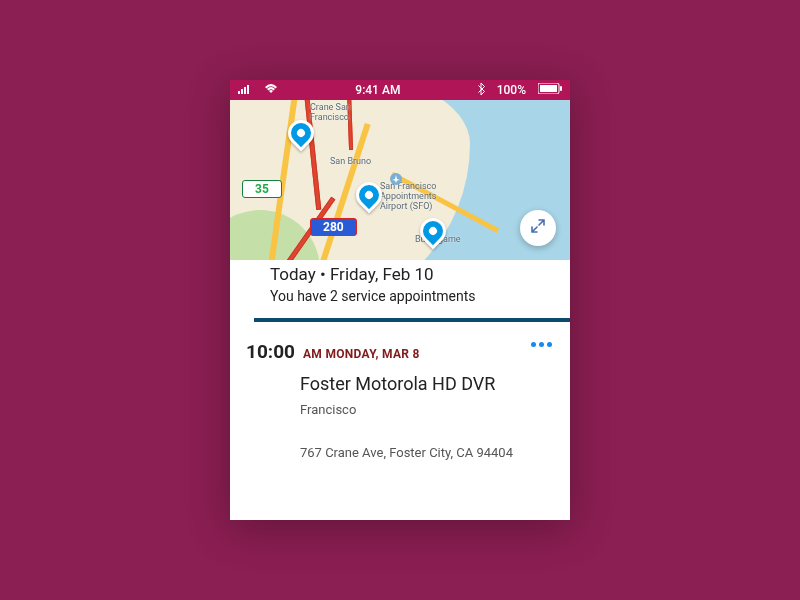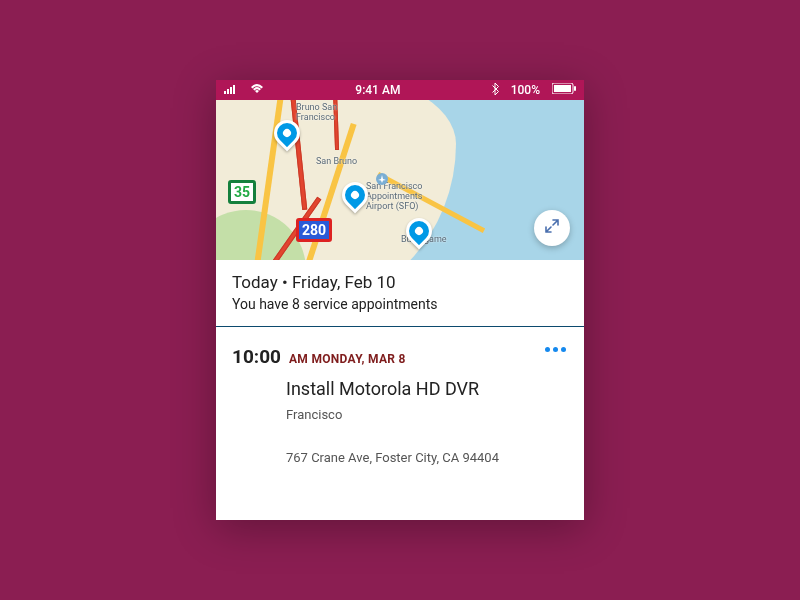--- a/index.html
+++ b/index.html
@@ -7,21 +7,21 @@
     width: 800px;
     height: 600px;
     background: #8b1e52;
     font-family: -apple-system, BlinkMacSystemFont, "Segoe UI", Roboto, sans-serif;
     display: flex;
     align-items: center;
     justify-content: center;
     overflow: hidden;
   }
   .phone {
-    width: 368px;
+    width: 340px;
     height: 440px;
     background: #fff;
     overflow: hidden;
     position: relative;
     box-shadow: 0 8px 40px rgba(0,0,0,0.3);
   }
   .status-bar {
     height: 20px;
     background: #b01657;
     display: flex;
@@ -107,41 +107,42 @@
     position:absolute;
     background:#e2452f;
     border:1px solid #c93a28;
   }
   .road-yellow {
     position:absolute;
     background:#f9c444;
   }
   .shield {
     position:absolute;
-    font-size:14px;
+    font-size:12px;
     font-weight:bold;
     background:#fff;
     color:#2a4;
-    border:3px solid #15803d;
+    border:1px solid #15803d;
     border-radius:3px;
-    padding:1px 3px;
+    padding:1px 12px;
   }
   .shield.blue{ color:#fff; background:#2a5bd7; border-color:#d22; }
   .expand-btn {
     position:absolute;
     right:14px; bottom:14px;
     width:36px; height:36px;
     background:#fff;
     border-radius:50%;
     box-shadow:0 2px 6px rgba(0,0,0,0.25);
     display:flex; align-items:center; justify-content:center;
   }
   .today-header {
-    padding: 12px 16px 14px;
-    border-bottom: 1px solid #0c4a6e;
+    padding: 4px 16px 14px;
+    border-bottom: 4px solid #0c4a6e;
+    margin-left: 24px;
   }
   .today-line {
     font-size: 17px;
     color:#222;
     margin-bottom: 4px;
   }
   .today-sub {
     font-size: 14px;
     color:#222;
   }
@@ -215,21 +216,21 @@
       <div class="map-land"></div>
       <div class="map-green"></div>
 
       <div class="road-yellow" style="left:50px;top:-10px;width:6px;height:180px;transform:rotate(8deg);"></div>
       <div class="road-red" style="left:80px;top:-10px;width:5px;height:120px;transform:rotate(-6deg);"></div>
       <div class="road-red" style="left:75px;top:90px;width:5px;height:90px;transform:rotate(35deg);"></div>
       <div class="road-yellow" style="left:110px;top:20px;width:6px;height:160px;transform:rotate(18deg);"></div>
       <div class="road-red" style="left:118px;top:-10px;width:4px;height:60px;transform:rotate(-2deg);"></div>
       <div class="road-yellow" style="left:155px;top:100px;width:120px;height:5px;transform:rotate(28deg);"></div>
 
-      <div class="map-label" style="left:80px;top:2px;white-space:pre;">Bruno San
+      <div class="map-label" style="left:80px;top:2px;white-space:pre;">Crane San
 Francisco</div>
       <div class="map-label" style="left:100px;top:56px;">San Bruno</div>
       <div class="map-label" style="left:150px;top:82px;white-space:pre;line-height:1.1;">San Francisco
 Appointments
 Airport (SFO)</div>
       <div class="map-label" style="left:185px;top:134px;">Burlingame</div>
 
       <div class="shield" style="left:12px;top:80px;">35</div>
       <div class="shield blue" style="left:80px;top:118px;">280</div>
 
@@ -249,33 +250,33 @@
       <span>
         <svg width="16" height="16" viewBox="0 0 16 16">
             <path d="M2 9 L2 14 L7 14 M14 7 L14 2 L9 2 M2 14 L7 9 M14 2 L9 7" stroke="#4a6fae" stroke-width="1.6" fill="none" stroke-linecap="round"></path>
           </svg>
       </span>
     </div>
   </div>
 
   <div class="today-header">
     <div class="today-line">Today • Friday, Feb 10</div>
-    <div class="today-sub">You have 8 service appointments</div>
+    <div class="today-sub">You have 2 service appointments</div>
   </div>
 
   <div class="appt">
     <div class="appt-more">
       <span></span>
         <span></span>
         <span></span>
     </div>
     <div class="appt-time-row">
       <span class="appt-time">10:00</span>
       <span class="appt-date">AM MONDAY, MAR 8</span>
     </div>
     <div class="appt-body">
-      <div class="appt-title">Install Motorola HD DVR</div>
+      <div class="appt-title">Foster Motorola HD DVR</div>
       <div class="appt-status">Francisco</div>
       <div class="appt-addr">767 Crane Ave, Foster City, CA 94404</div>
     </div>
   </div>
 
 </div>
 
 </body></html>

